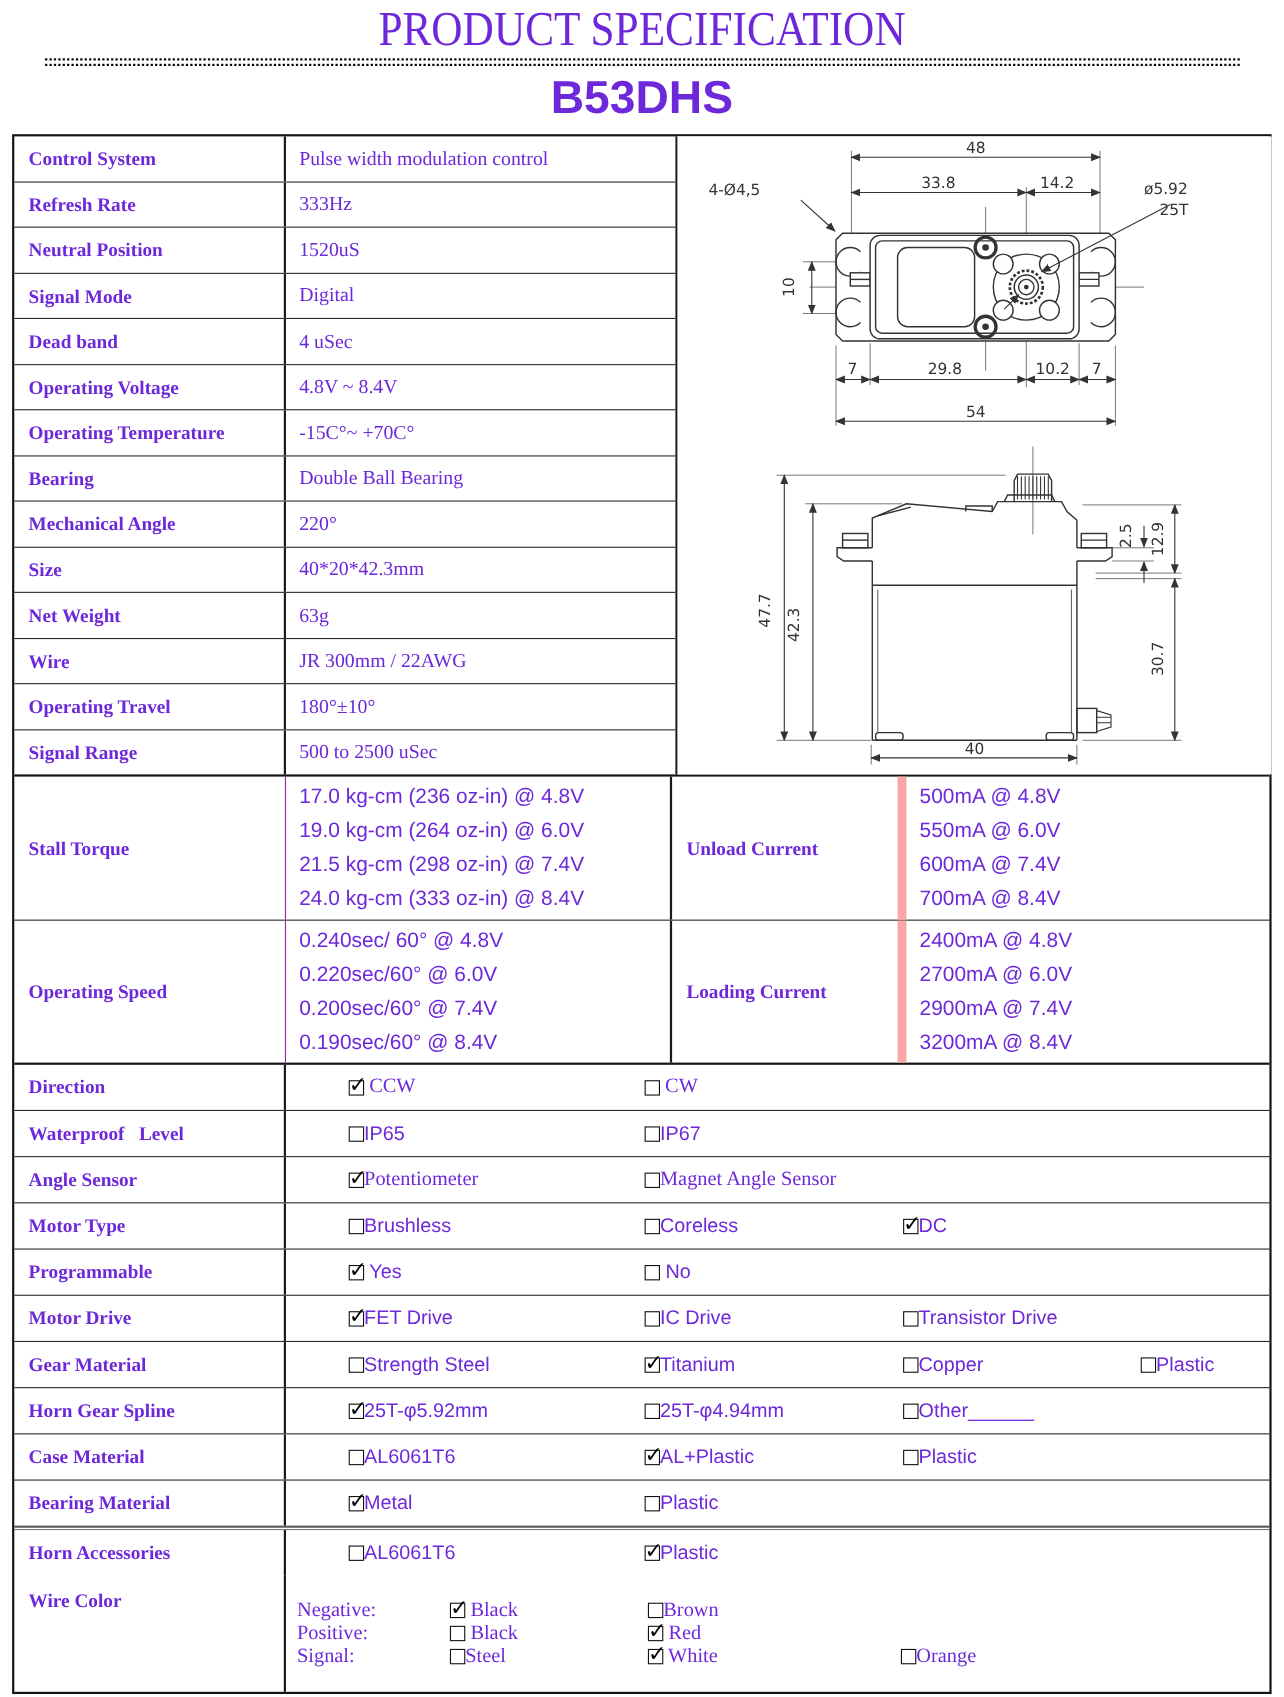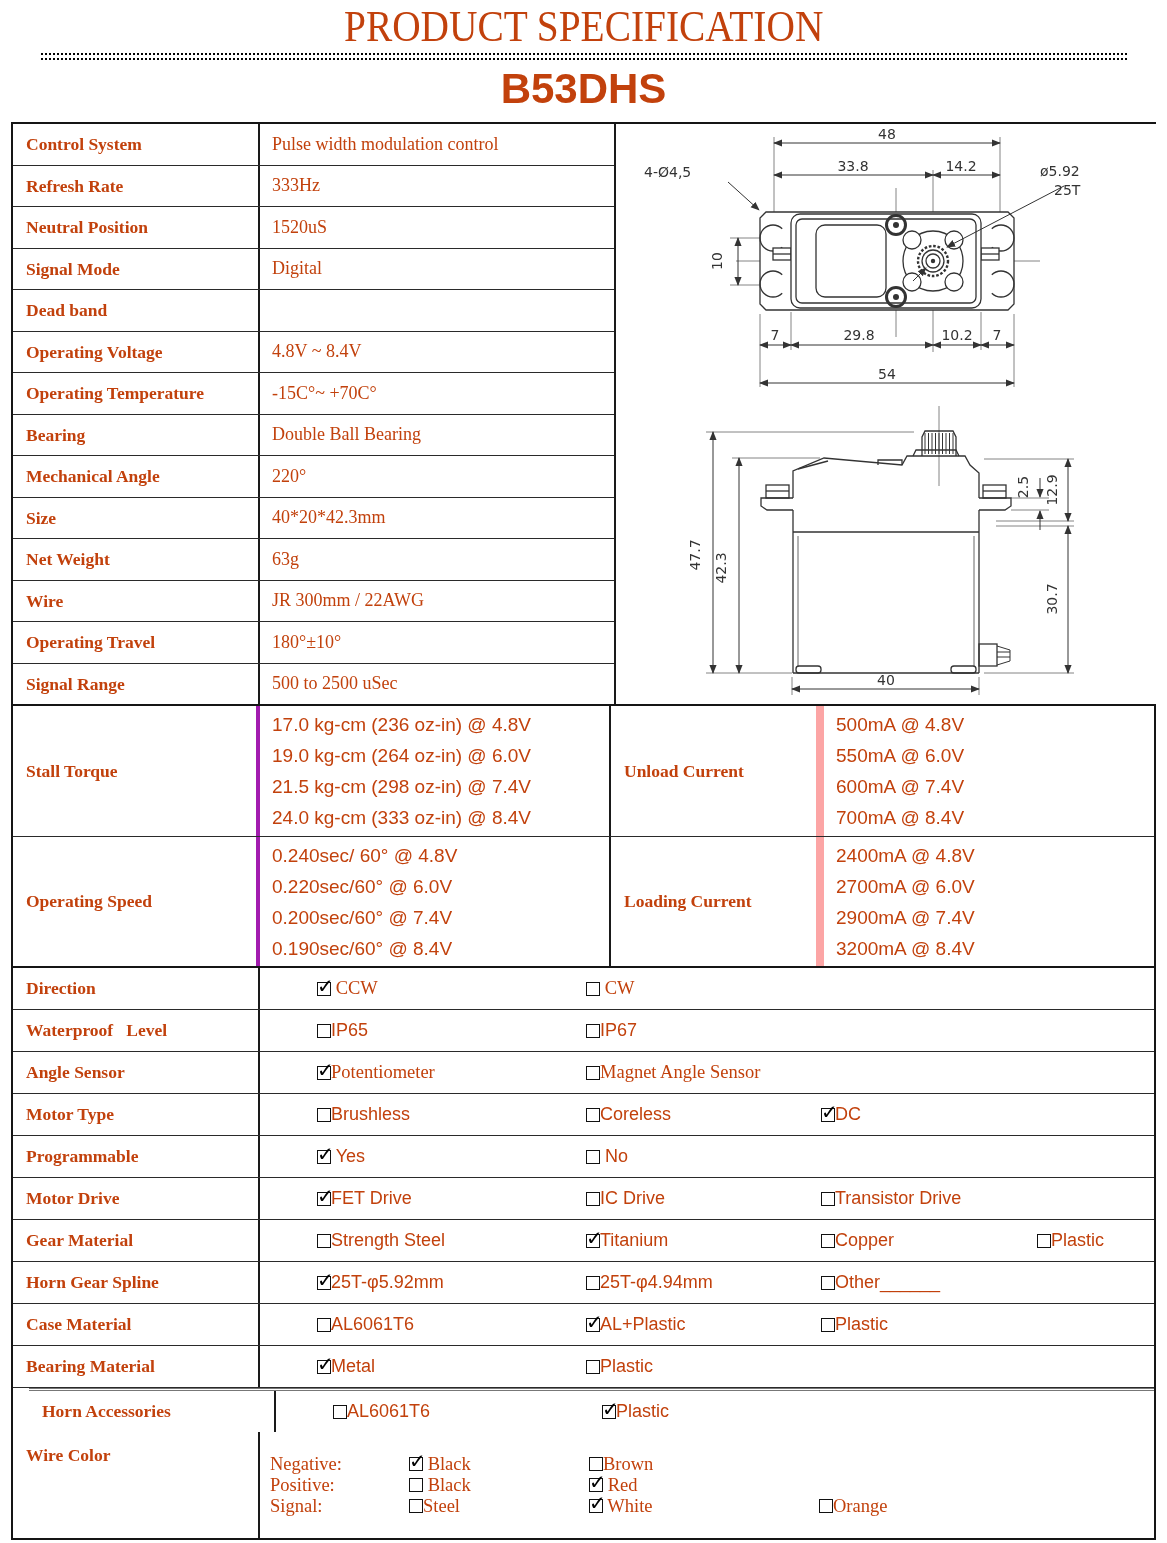--- a/index.html
+++ b/index.html
@@ -1,16 +1,16 @@
 <!DOCTYPE html>
 <html><head>
 <meta charset="utf-8">
 <style>
   html,body{margin:0;padding:0;background:#ffffff;}
-  .page{position:relative;width:1167px;height:1543px;background:#fff;color:#c2410c;
+  .page{position:relative;width:1167px;height:1543px;background:#fff;color:#6d28d9;
         font-family:"Liberation Serif",serif;overflow:hidden;}
   
   .hdr{text-align:center;padding-top:2px;}
   .title{display:inline-block;font-family:"Liberation Serif",serif;font-size:41px;
          font-weight:400;line-height:48px;transform:scale(.96,1.08);transform-origin:center;}
   .title-divider{width:1086px;margin:3px auto 0;height:3px;
          border-top:2px dotted #000;border-bottom:2px dotted #000;}
   .model{font-family:"Liberation Sans",sans-serif;font-size:42px;font-weight:700;line-height:58px;}
   
   .spec-table{position:absolute;left:11px;top:122px;width:1145px;border:2px solid #151515;
@@ -29,33 +29,33 @@
          flex-direction:column;box-sizing:border-box;}
   .spec-row{flex:1;display:flex;border-bottom:1px solid #2a2a2a;box-sizing:border-box;}
   .spec-row:last-child{border-bottom:none;}
   .cell-value{flex:1;display:flex;align-items:center;padding-left:12px;font-size:18px;
          font-family:"Liberation Serif",serif;}
   .drawings{flex:1;display:flex;flex-direction:column;background:#fff;}
   .drawings svg{display:block;}
   
   .perf-row{height:130px;display:flex;box-sizing:border-box;}
   .perf-row + .perf-row{border-top:1px solid #2a2a2a;}
-  .pcell-label{width:247px;flex:none;border-right:4px solid #a21caf;display:flex;align-items:center;
+  .pcell-label{width:247px;flex:none;border-right:1px solid #a21caf;display:flex;align-items:center;
          padding-left:13px;box-sizing:border-box;font-weight:700;font-size:17.5px;}
   .pcell-lines{display:flex;flex-direction:column;justify-content:center;
          font-family:"Liberation Sans",sans-serif;font-size:19px;padding-left:12px;
          box-sizing:border-box;}
   .pcell-lines .ln{line-height:31px;}
   .w-t{width:351px;flex:none;border-right:2px solid #1a1a1a;}
   .w-cl{width:213px;flex:none;}
   .w-cv{flex:1;}
   .pcell-label.cur{border-right:8px solid #fca5a5;}
   
   .opt-row{flex:1;display:flex;border-bottom:1px solid #2a2a2a;box-sizing:border-box;}
-  .opt-row:last-child{border-bottom:none;margin-left:16px;}
+  .opt-row:last-child{border-bottom:none;}
   .opt-row:nth-child(11){border-top:3px double #777;}
   .opt-items{flex:1;display:grid;grid-template-columns:269px 235px 216px auto;
          align-items:center;padding-left:10px;box-sizing:border-box;}
   .opt-items.serif{font-family:"Liberation Serif",serif;font-size:18.5px;}
   .opt-items.sans{font-family:"Liberation Sans",sans-serif;font-size:18px;}
   .opt-item{display:flex;align-items:center;padding-left:47px;}
   .opt-label{white-space:pre;}
   .cb{width:14px;height:14px;border:1.5px solid #111;box-sizing:border-box;display:inline-block;
          position:relative;flex:none;background:#fff;}
   .cb.checked::after{content:"✓";position:absolute;left:-1px;top:-9px;font-size:20px;
@@ -95,20 +95,21 @@
           <div class="spec-row">
             <div class="cell-label">Neutral Position</div>
             <div class="cell-value">1520uS</div>
           </div>
           <div class="spec-row">
             <div class="cell-label">Signal Mode</div>
             <div class="cell-value">Digital</div>
           </div>
           <div class="spec-row">
             <div class="cell-label">Dead band</div>
+            <div class="cell-value">4 uSec</div>
           </div>
           <div class="spec-row">
             <div class="cell-label">Operating Voltage</div>
             <div class="cell-value">4.8V ~ 8.4V</div>
           </div>
           <div class="spec-row">
             <div class="cell-label">Operating Temperature</div>
             <div class="cell-value">-15C°~ +70C°</div>
           </div>
           <div class="spec-row">

